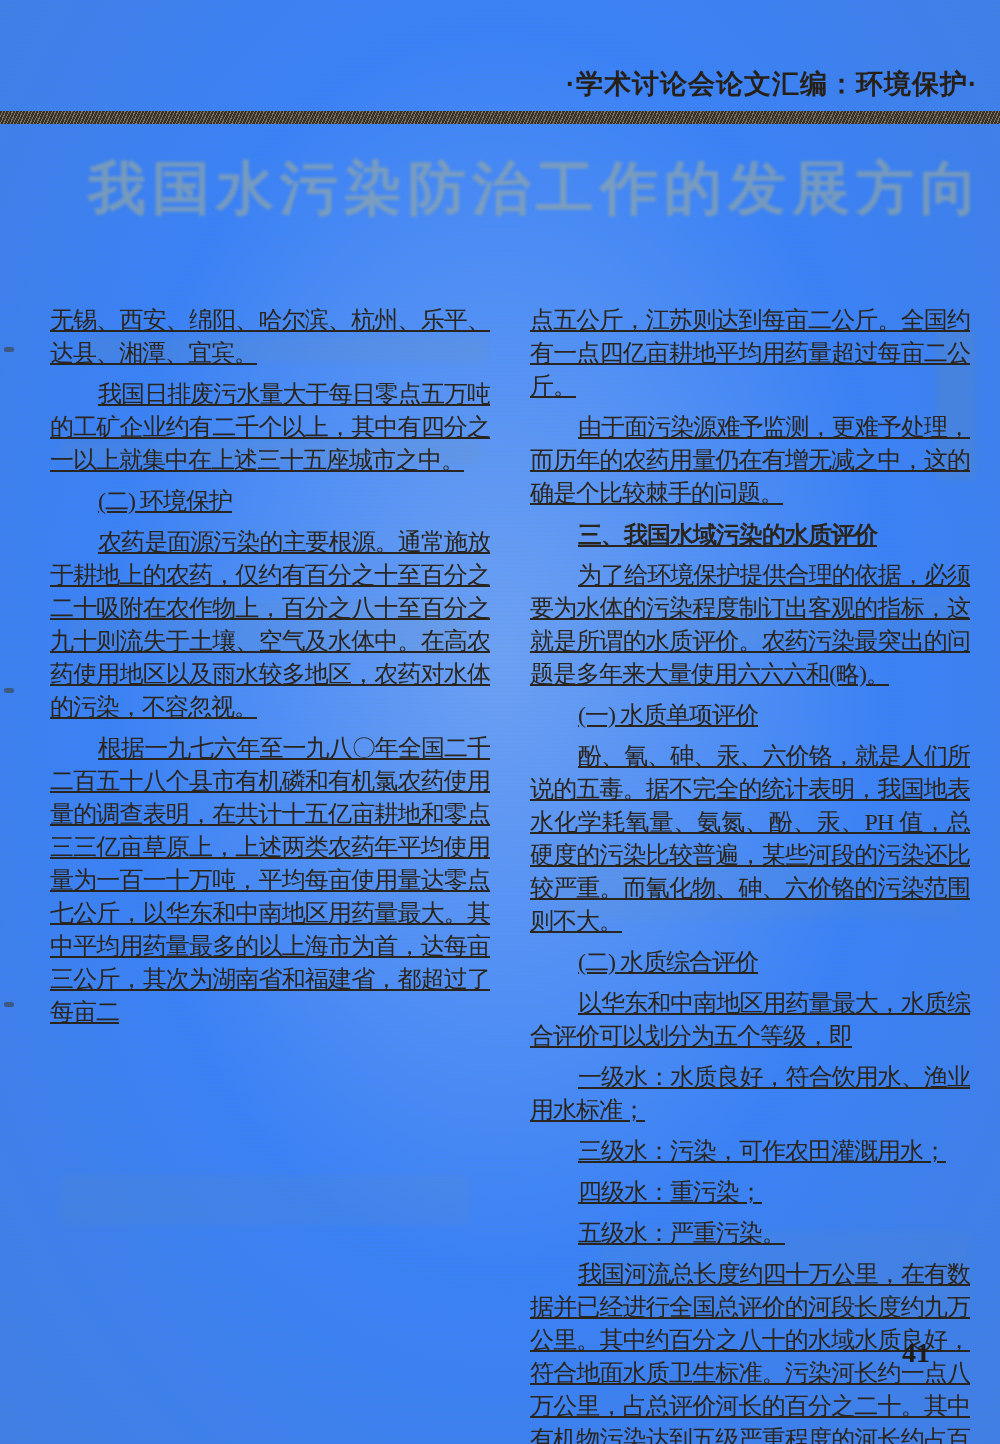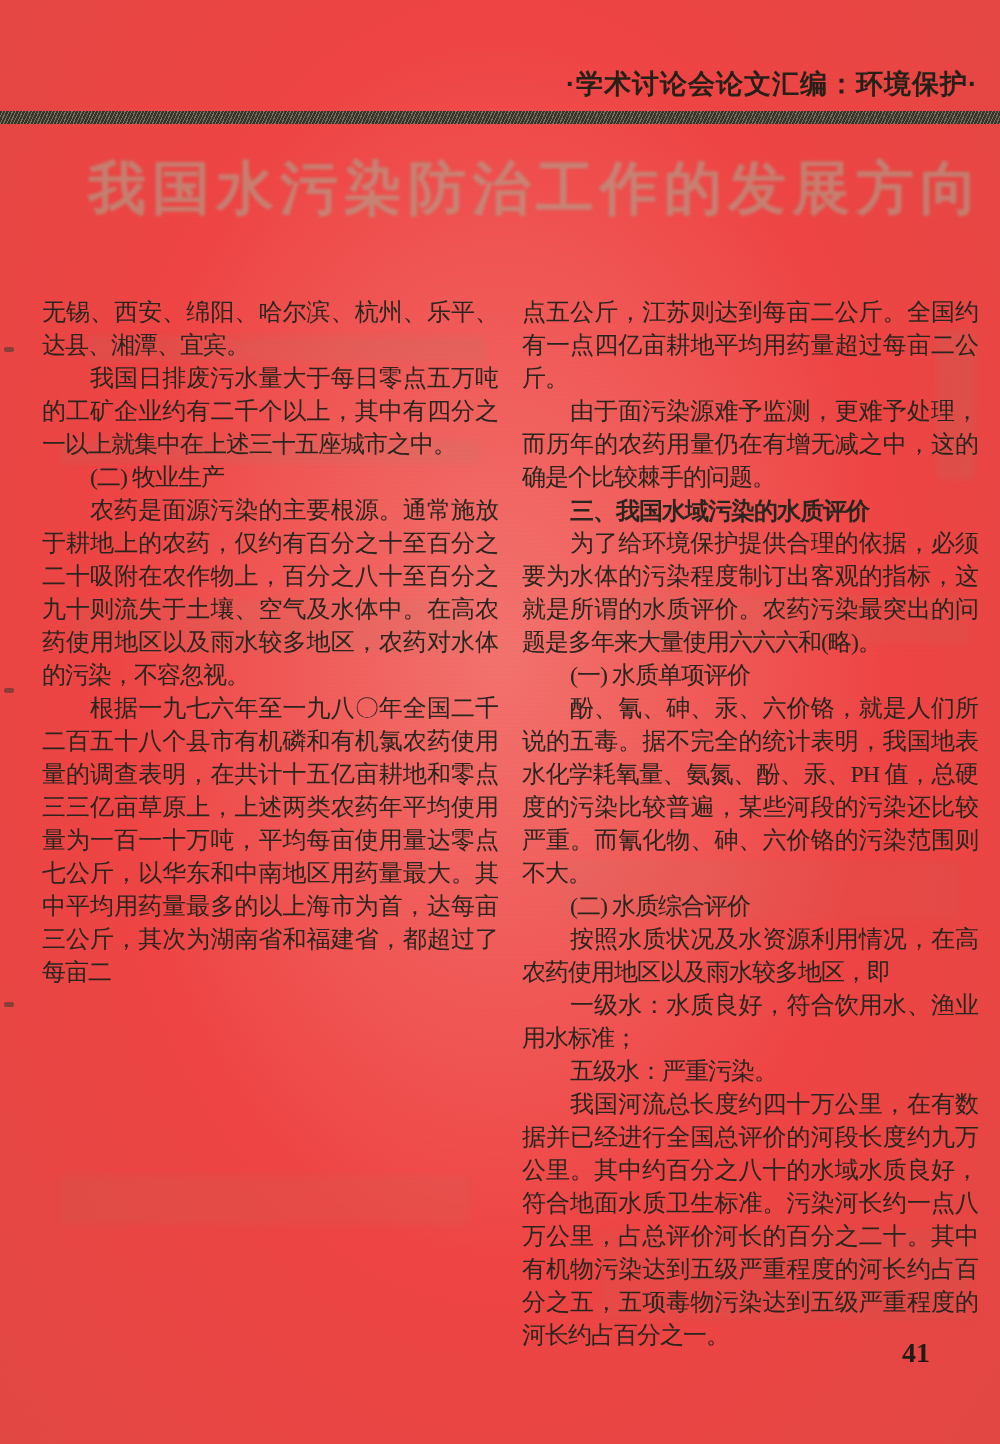--- a/index.html
+++ b/index.html
@@ -1,20 +1,20 @@
 <!DOCTYPE html>
 <html><head>
 <meta charset="utf-8">
 <style>
   html,body { margin:0; padding:0; background:#d8d0b6; }
   .page {
     position:relative;
     width:1000px; height:1444px;
     margin:0 auto;
-    background:#ef4444;
+    background:#3b82f6;
     overflow:hidden;
     font-family:"Liberation Serif", serif;
     color:#2c2721;
   }
   
   .page::before {
     content:"";
     position:absolute; inset:0;
     background:
       repeating-linear-gradient(0deg, rgba(120,105,70,0.03) 0 1px, rgba(0,0,0,0) 1px 4px),
@@ -83,21 +83,21 @@
     display:flex; gap:24px;
   }
   .col {
     width:456px;
     font-size:24px;
     line-height:33px;
     letter-spacing:-1px;
     text-align:justify;
     color:#2a251e;
   }
-  .blk { margin:0; }
+  .blk { margin:8px;text-decoration:underline; }
   .blk.body, .blk.heading-minor, .blk.heading-major { text-indent:2em; }
   .blk.continuation { text-indent:0; }
   .blk.heading-major {
     font-family:"Liberation Sans", sans-serif;
     font-weight:bold;
   }
 
   .page-number {
     position:absolute; top:1337px; left:902px;
     font-family:"Liberation Serif", serif;
@@ -126,34 +126,36 @@
   <div class="speck sp2"></div>
   <div class="speck sp3"></div>
 
   <div class="running-header">·学术讨论会论文汇编：环境保护·</div>
   <div class="header-rule"></div>
 
   <div class="body-columns">
     <div class="col" id="col-left">
         <p class="blk continuation">无锡、西安、绵阳、哈尔滨、杭州、乐平、达县、湘潭、宜宾。</p>
         <p class="blk body">我国日排废污水量大于每日零点五万吨的工矿企业约有二千个以上，其中有四分之一以上就集中在上述三十五座城市之中。</p>
-        <p class="blk heading-minor">(二) 牧业生产</p>
+        <p class="blk heading-minor">(二) 环境保护</p>
         <p class="blk body">农药是面源污染的主要根源。通常施放于耕地上的农药，仅约有百分之十至百分之二十吸附在农作物上，百分之八十至百分之九十则流失于土壤、空气及水体中。在高农药使用地区以及雨水较多地区，农药对水体的污染，不容忽视。</p>
         <p class="blk body">根据一九七六年至一九八〇年全国二千二百五十八个县市有机磷和有机氯农药使用量的调查表明，在共计十五亿亩耕地和零点三三亿亩草原上，上述两类农药年平均使用量为一百一十万吨，平均每亩使用量达零点七公斤，以华东和中南地区用药量最大。其中平均用药量最多的以上海市为首，达每亩三公斤，其次为湖南省和福建省，都超过了每亩二</p>
       </div>
     <div class="col" id="col-right">
         <p class="blk continuation">点五公斤，江苏则达到每亩二公斤。全国约有一点四亿亩耕地平均用药量超过每亩二公斤。</p>
         <p class="blk body">由于面污染源难予监测，更难予处理，而历年的农药用量仍在有增无减之中，这的确是个比较棘手的问题。</p>
         <p class="blk heading-major">三、我国水域污染的水质评价</p>
         <p class="blk body">为了给环境保护提供合理的依据，必须要为水体的污染程度制订出客观的指标，这就是所谓的水质评价。农药污染最突出的问题是多年来大量使用六六六和(略)。</p>
         <p class="blk heading-minor">(一) 水质单项评价</p>
         <p class="blk body">酚、氰、砷、汞、六价铬，就是人们所说的五毒。据不完全的统计表明，我国地表水化学耗氧量、氨氮、酚、汞、PH 值，总硬度的污染比较普遍，某些河段的污染还比较严重。而氰化物、砷、六价铬的污染范围则不大。</p>
         <p class="blk heading-minor">(二) 水质综合评价</p>
-        <p class="blk body">按照水质状况及水资源利用情况，在高农药使用地区以及雨水较多地区，即</p>
+        <p class="blk body">以华东和中南地区用药量最大，水质综合评价可以划分为五个等级，即</p>
         <p class="blk body">一级水：水质良好，符合饮用水、渔业用水标准；</p>
+        <p class="blk body">三级水：污染，可作农田灌溉用水；</p>
+        <p class="blk body">四级水：重污染；</p>
         <p class="blk body">五级水：严重污染。</p>
         <p class="blk body">我国河流总长度约四十万公里，在有数据并已经进行全国总评价的河段长度约九万公里。其中约百分之八十的水域水质良好，符合地面水质卫生标准。污染河长约一点八万公里，占总评价河长的百分之二十。其中有机物污染达到五级严重程度的河长约占百分之五，五项毒物污染达到五级严重程度的河长约占百分之一。</p>
       </div>
   </div>
 
   <div class="page-number">41</div>
 
 </div>
 
 </body></html>

